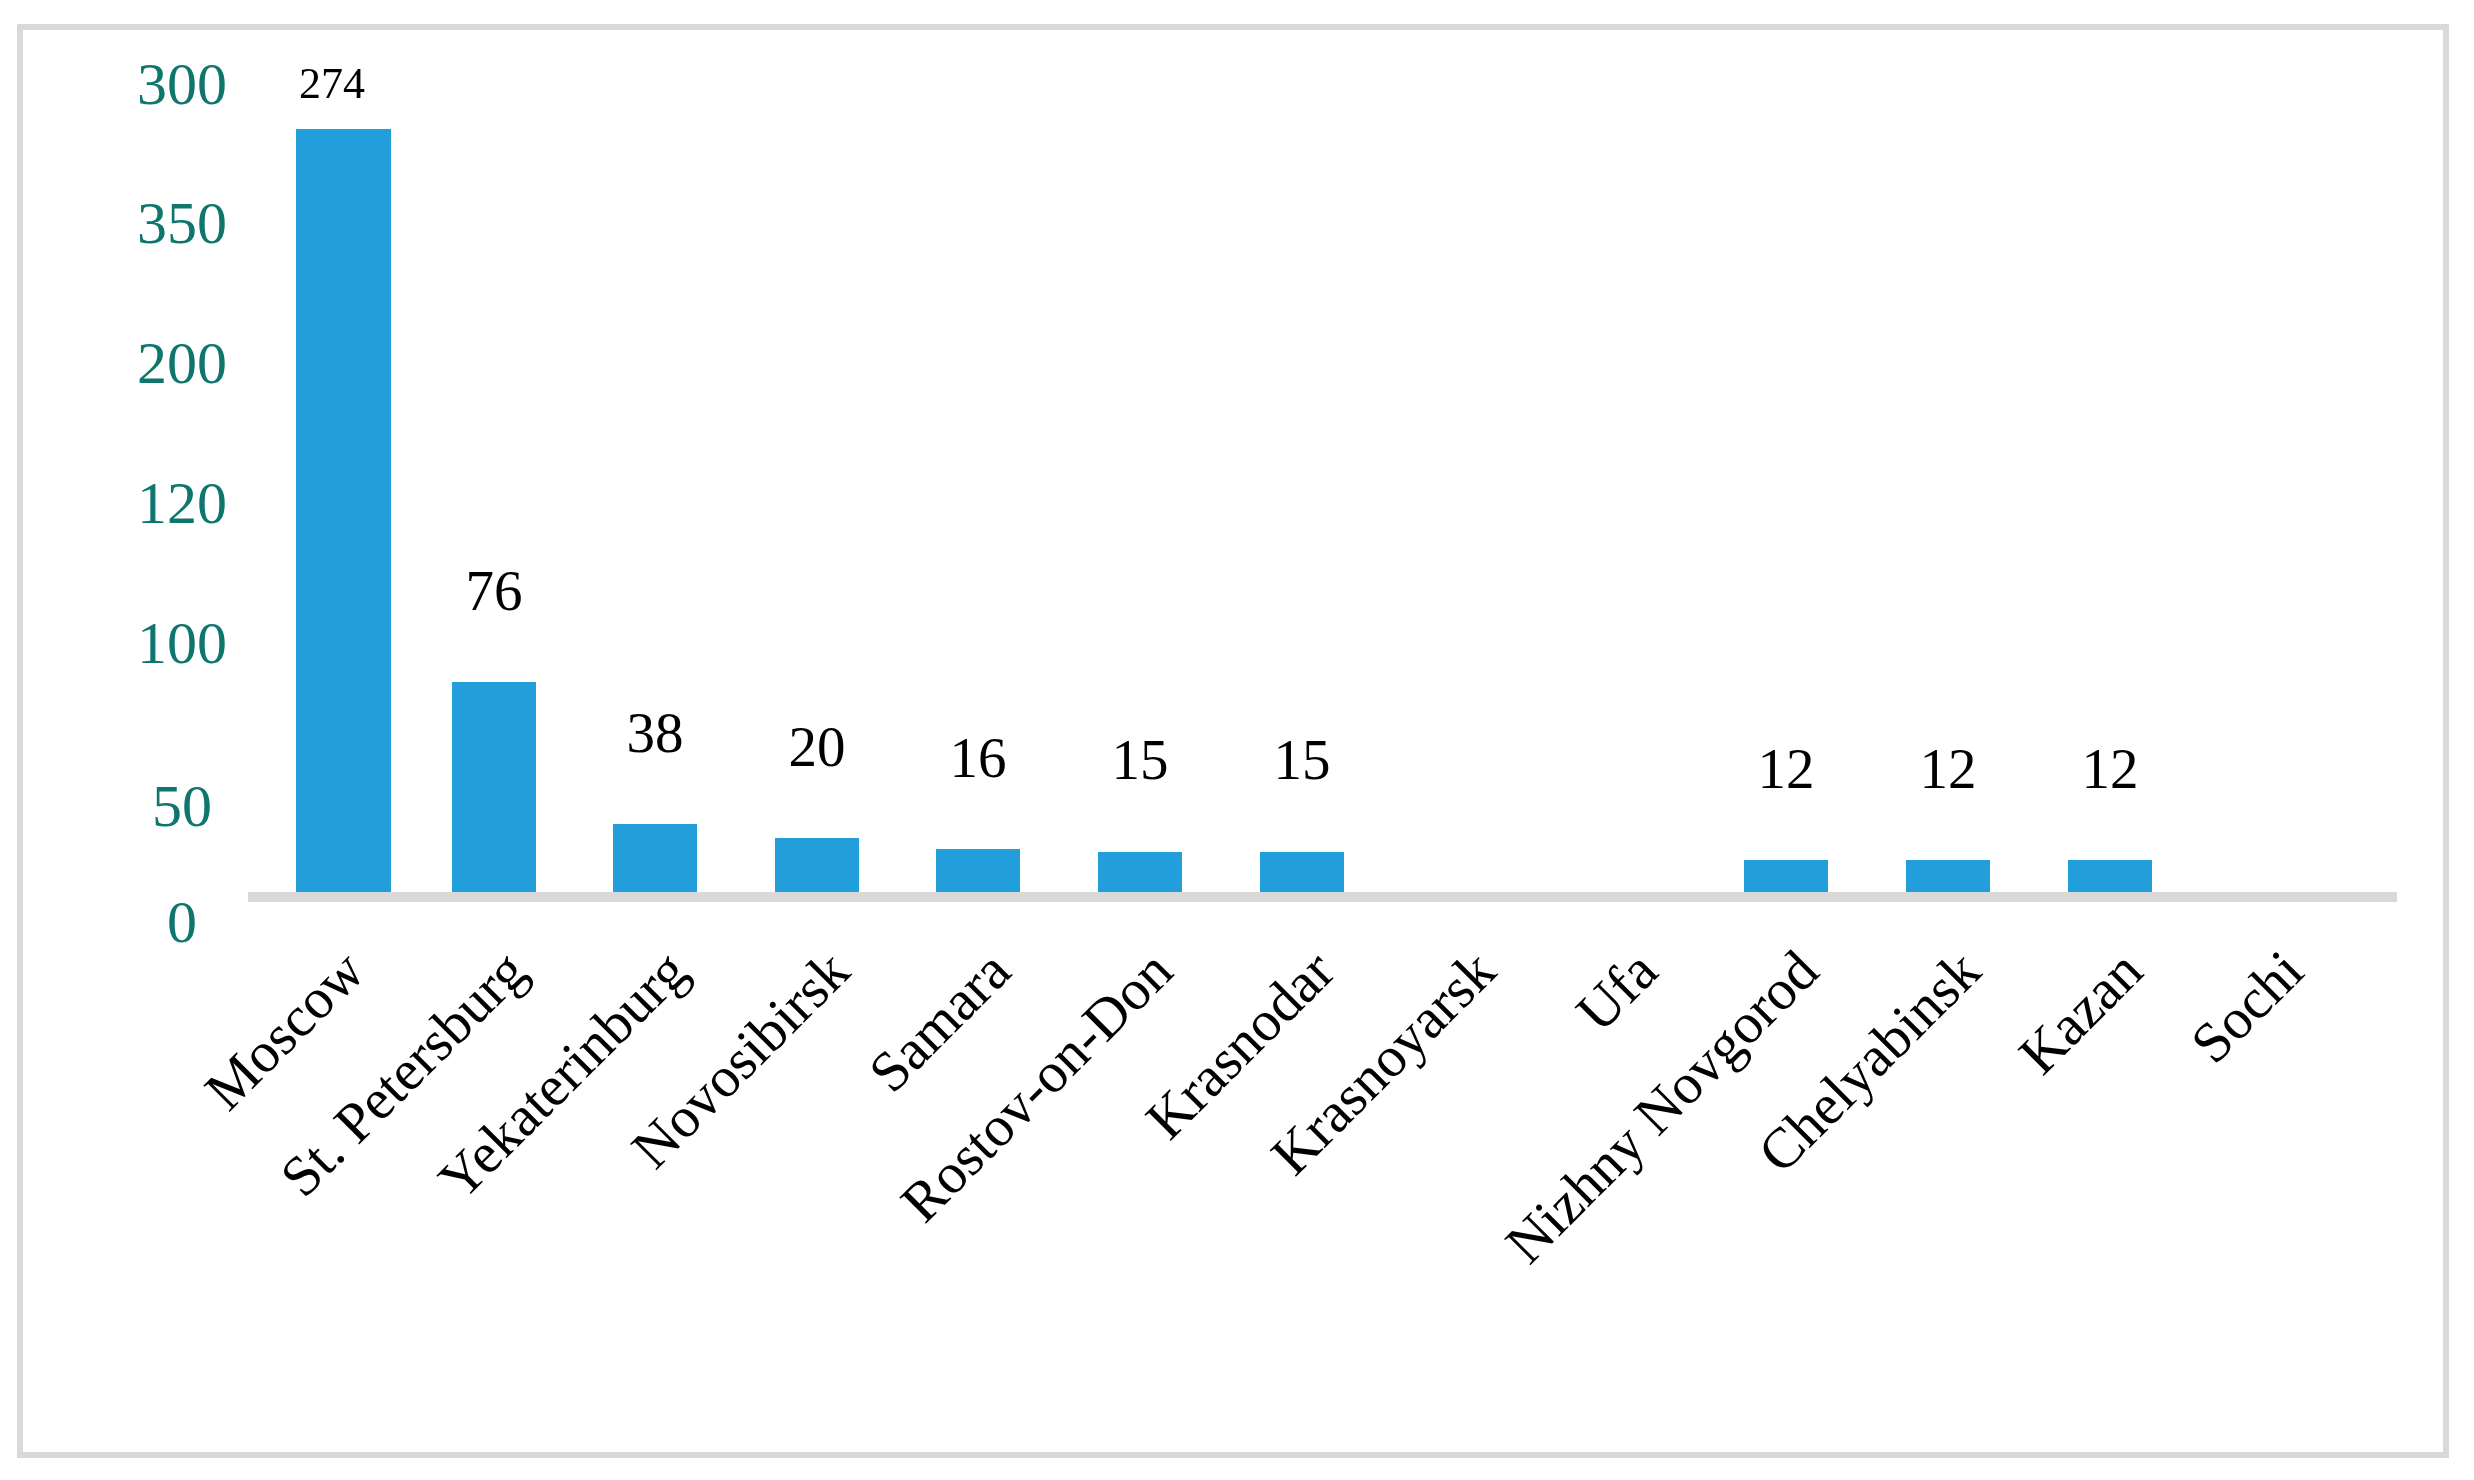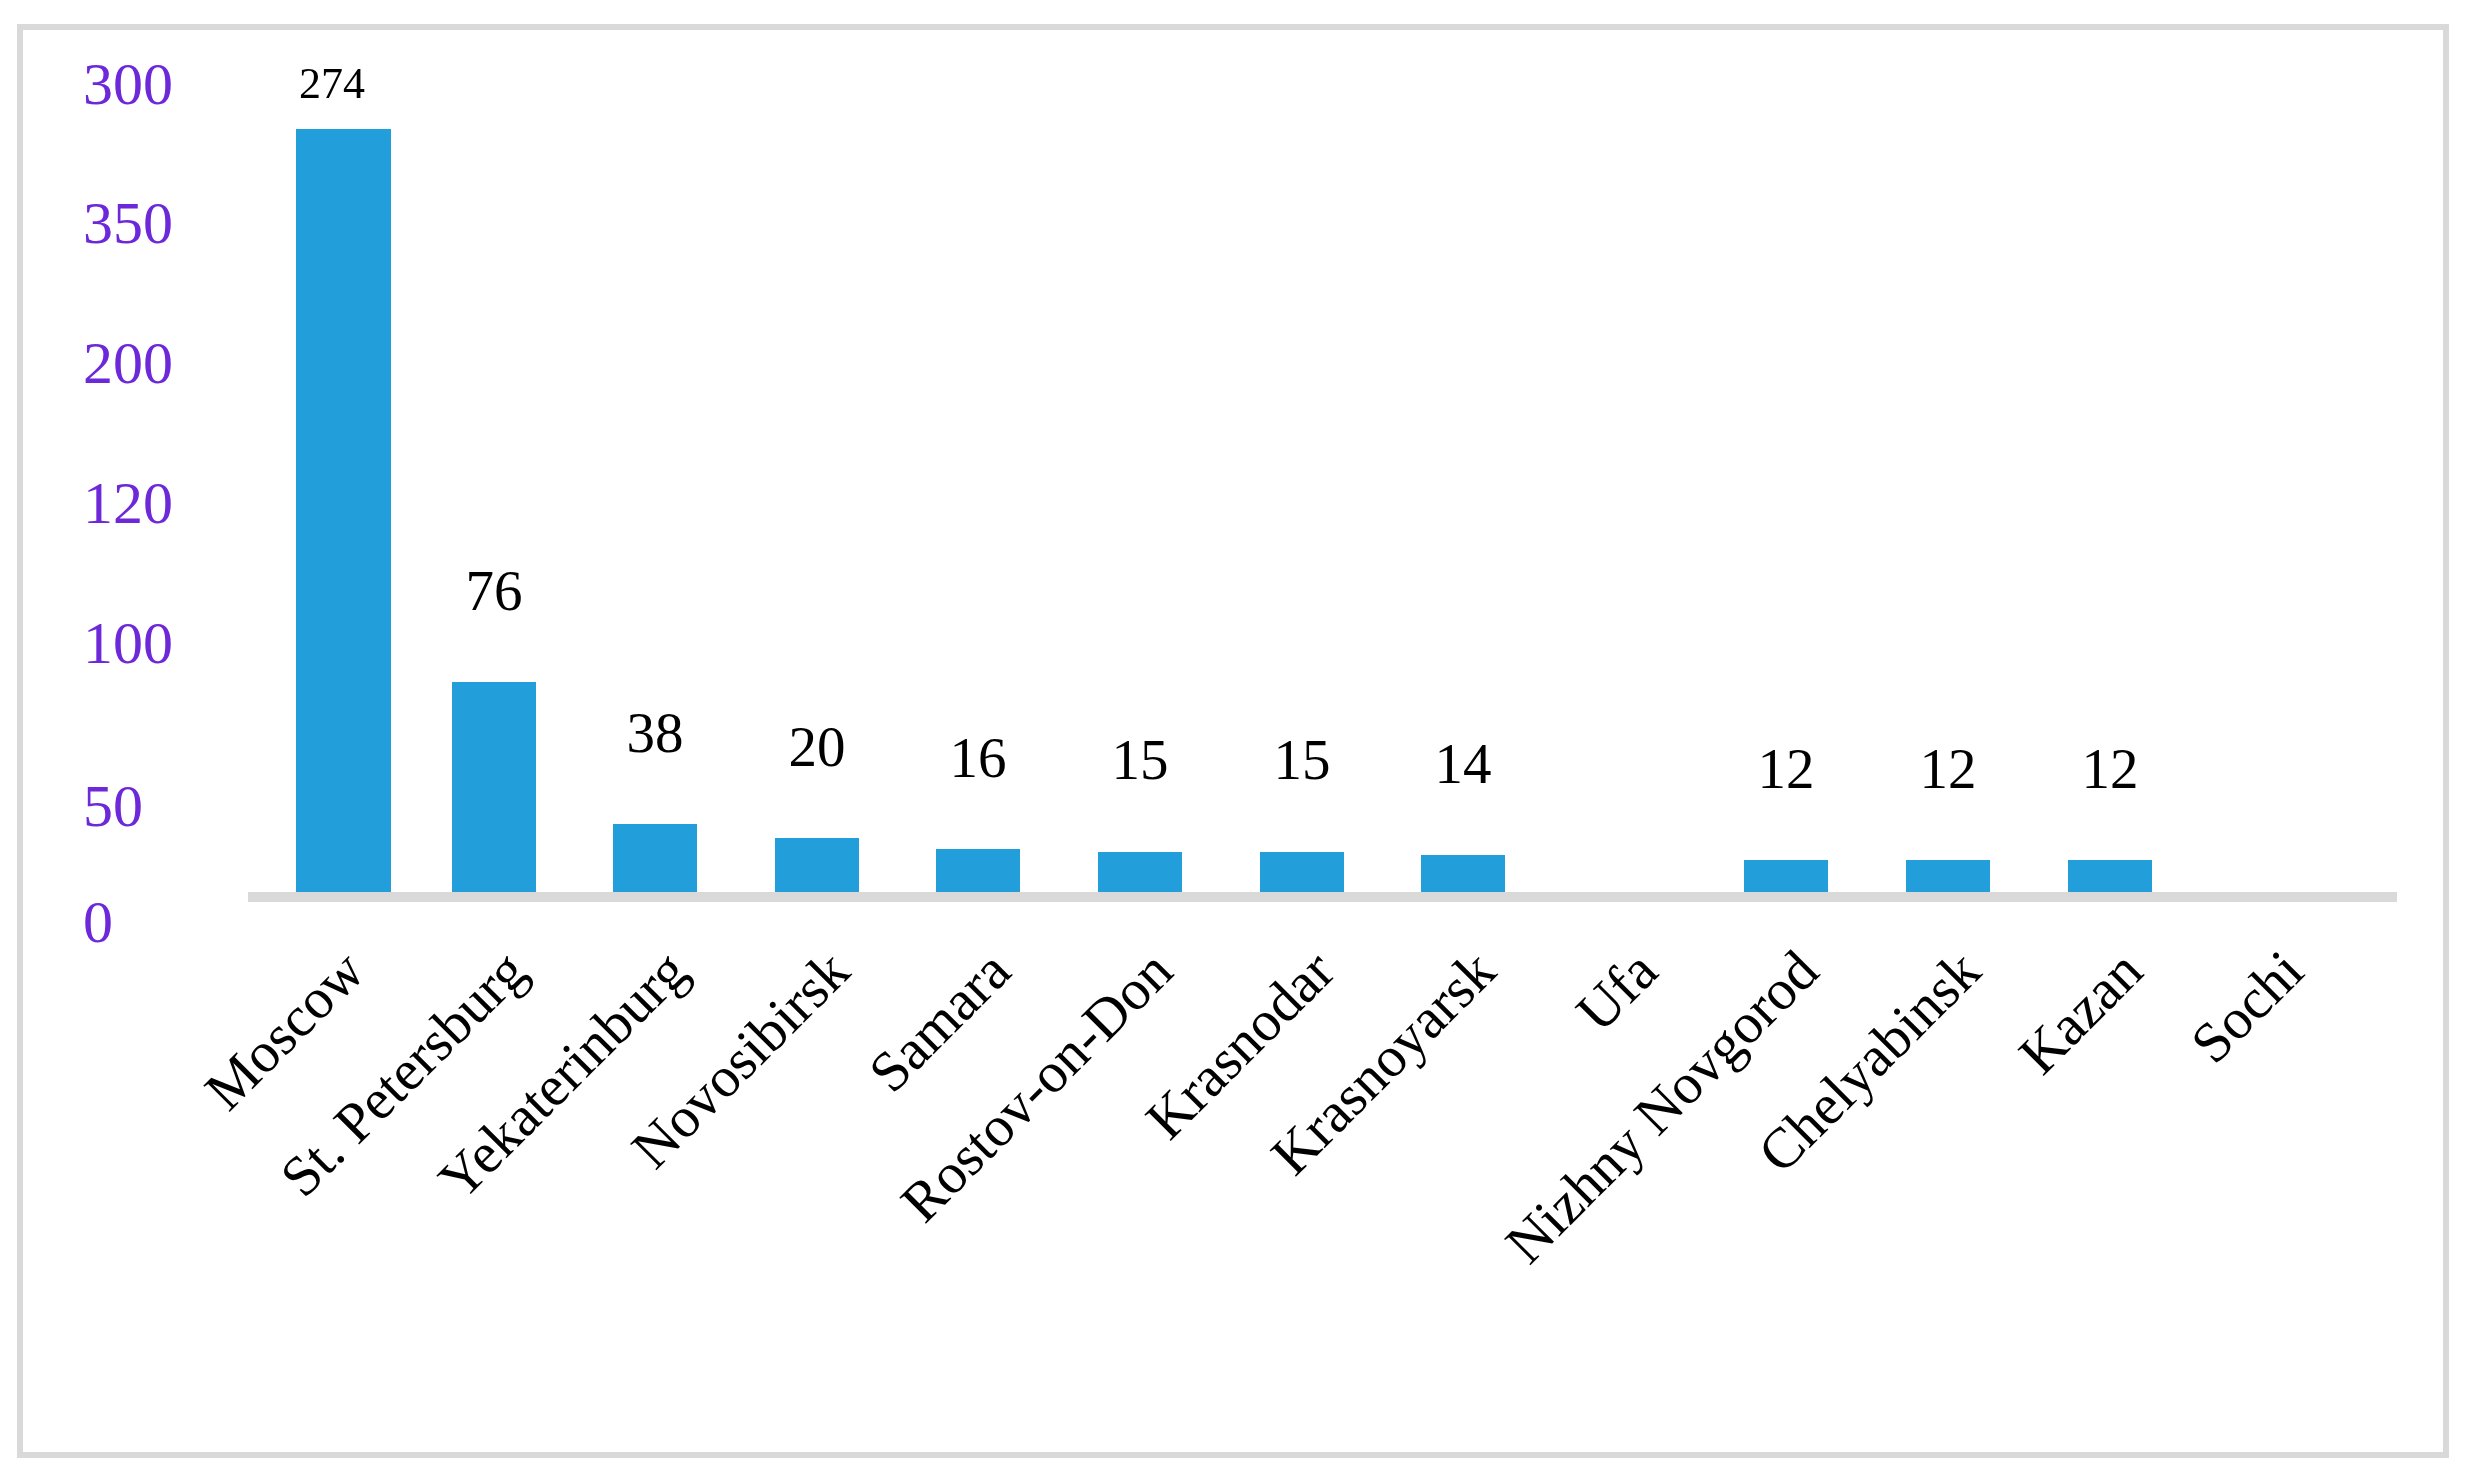--- a/index.html
+++ b/index.html
@@ -31,24 +31,24 @@
     top: 0;
     width: 100%;
     height: 100%;
   }
 
   
   .y-tick-label {
     position: absolute;
     right: 2162px;            
     width: 198px;
-    text-align: left;
+    text-align: center;
     font-size: 60px;
     line-height: 60px;
-    color: #6d28d9;
+    color: #0f766e;
     white-space: nowrap;
   }
 
   
   #plot-area {
     position: absolute;
     left: 228px;
     top: 26px;
     width: 2140px;
     height: 838px;
@@ -163,24 +163,20 @@
       <div class="bar-slot" style="left:808px;">
         <div class="bar-value" style="bottom:106px;">15</div>
         <div class="bar" style="height:42px;"></div>
       </div>
 
       <div class="bar-slot" style="left:970px;">
         <div class="bar-value" style="bottom:106px;">15</div>
         <div class="bar" style="height:42px;"></div>
       </div>
 
-      <div class="bar-slot" style="left:1131px;">
-        <div class="bar-value" style="bottom:102px;">14</div>
-        <div class="bar" style="height:39px;"></div>
-      </div>
 
 
       <div class="bar-slot" style="left:1454px;">
         <div class="bar-value" style="bottom:97px;">12</div>
         <div class="bar" style="height:34px;"></div>
       </div>
 
       <div class="bar-slot" style="left:1616px;">
         <div class="bar-value" style="bottom:97px;">12</div>
         <div class="bar" style="height:34px;"></div>

